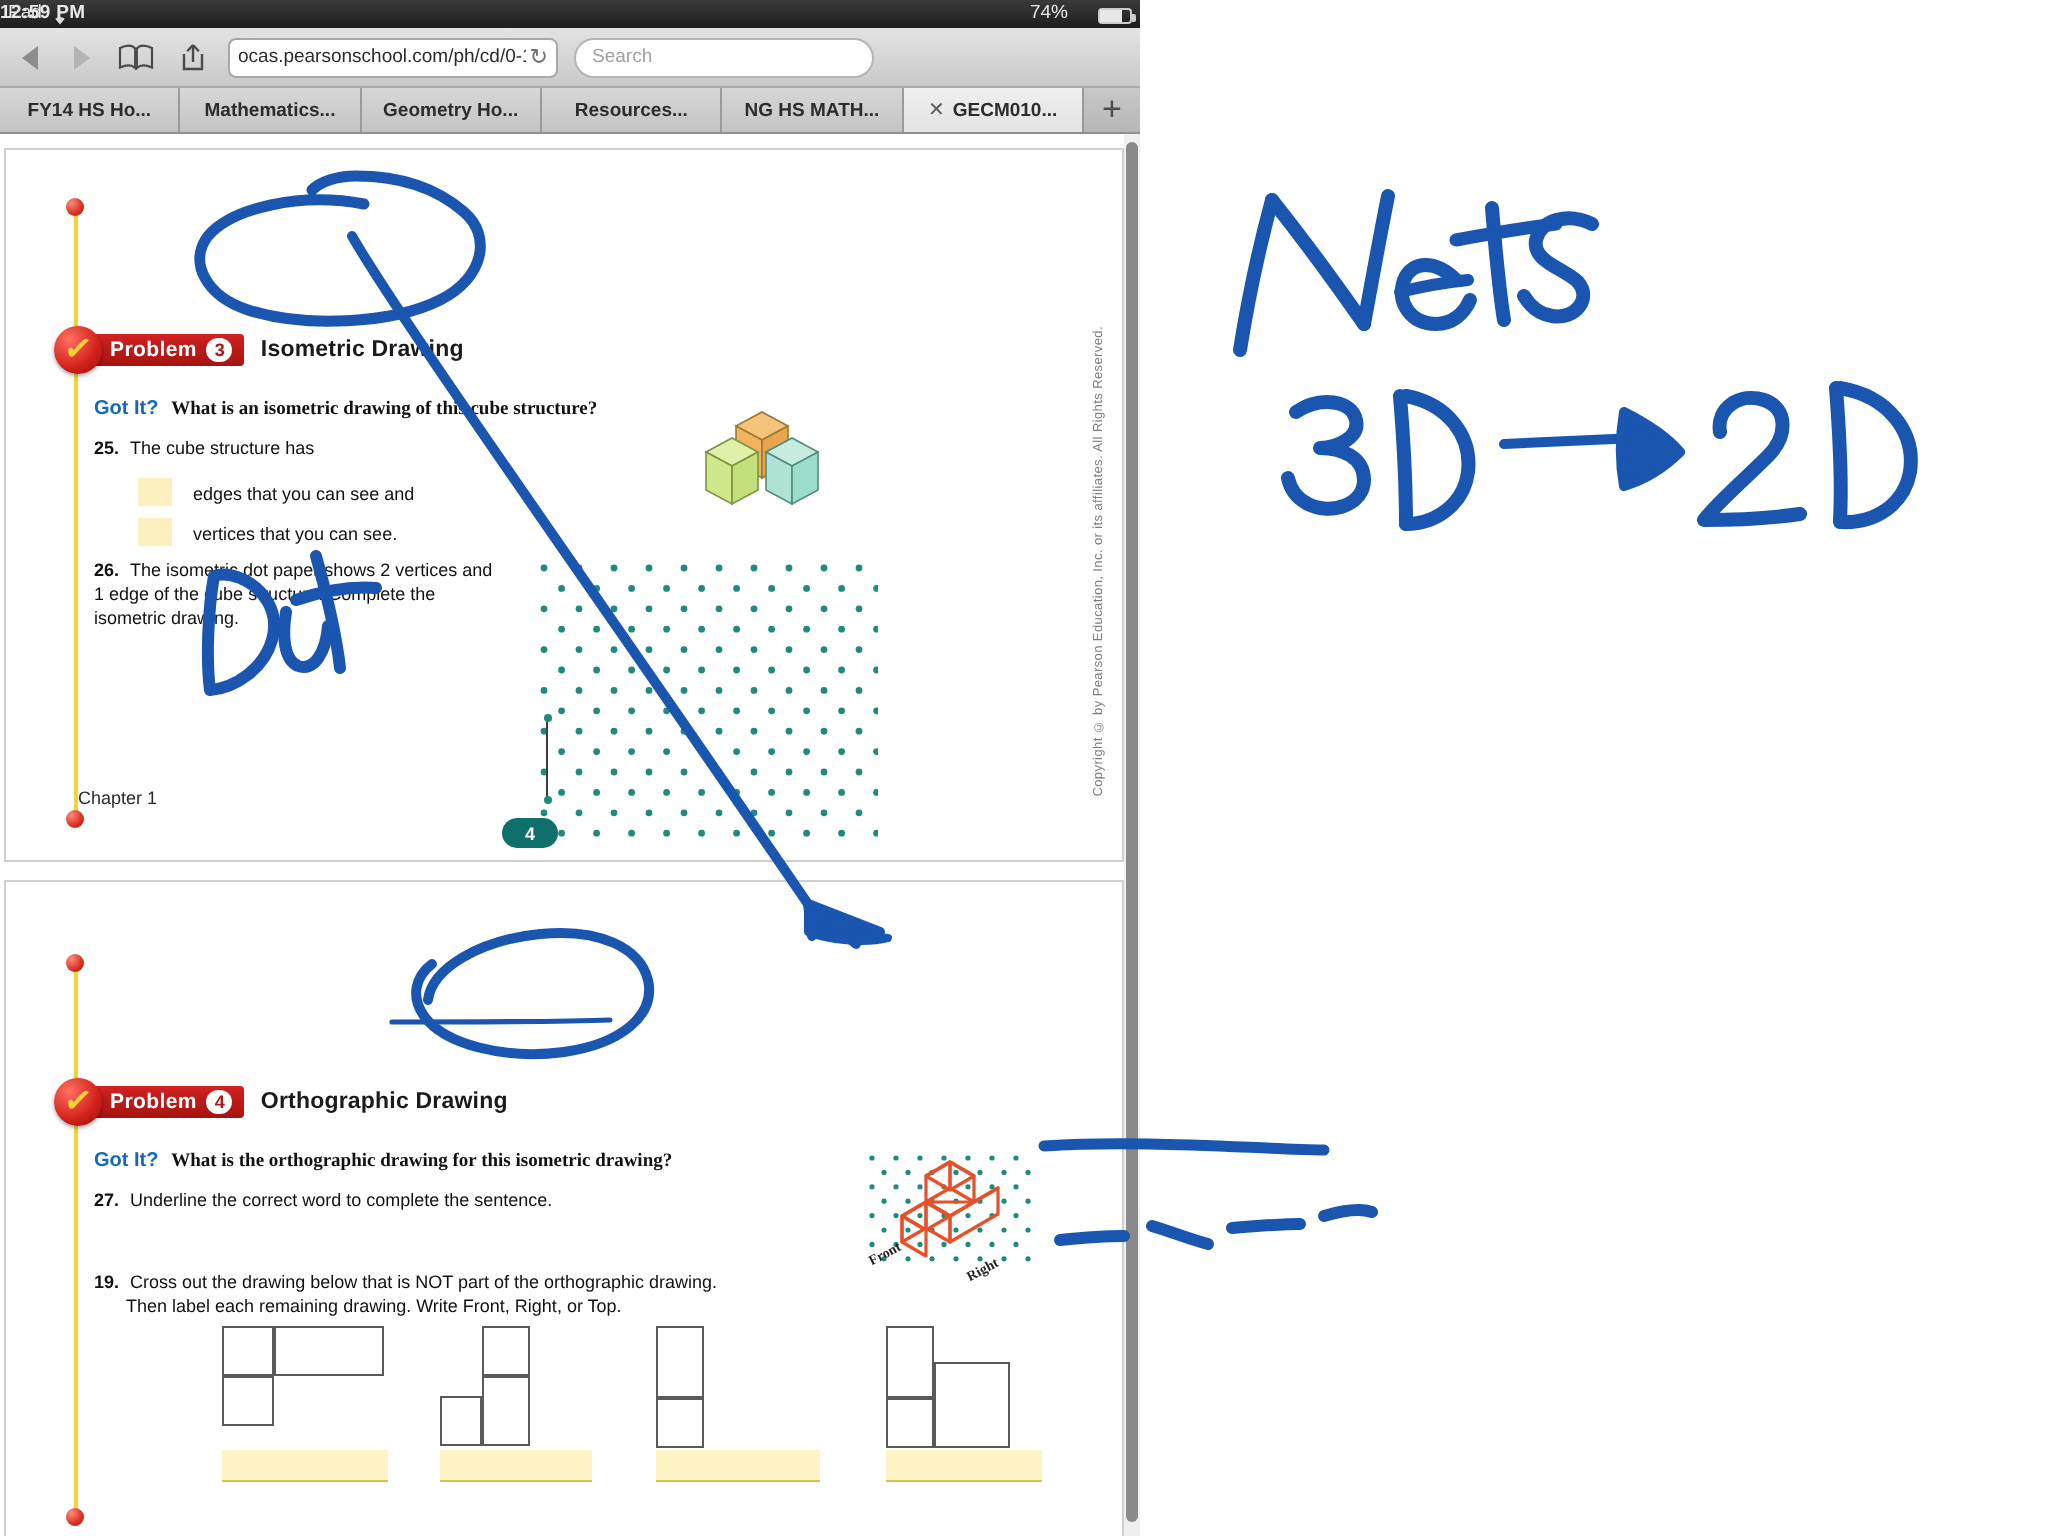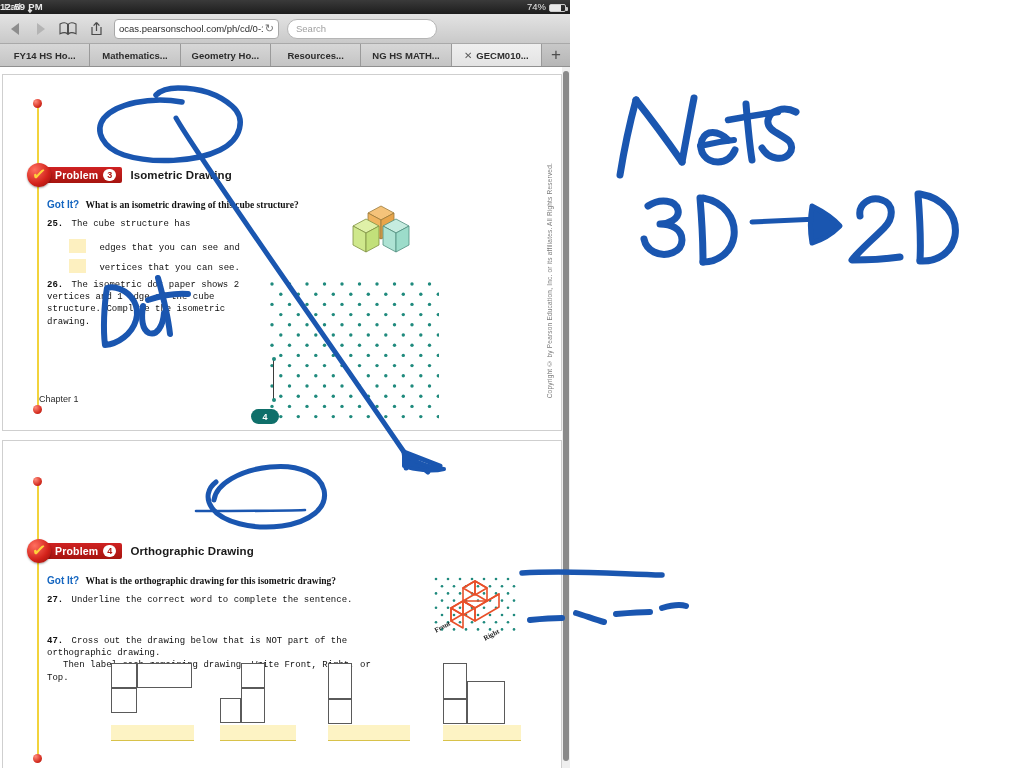--- a/index.html
+++ b/index.html
@@ -13,21 +13,21 @@
   #app { position: relative; width: 1024px; height: 768px; background:#fff; }
 
   
   .statusbar {
     position:absolute; left:0; top:0; width:570px; height:14px;
     background: linear-gradient(#3a3a3a, #1d1d1d);
     color:#e8e8e8; font-size:9.5px; line-height:14px;
   }
   .sb-left { position:absolute; left:4px; top:0; display:flex; align-items:center; gap:4px; }
   .sb-center { position:absolute; left:0; right:0; top:0; text-align:left; font-weight:bold; letter-spacing:.2px;}
-  .sb-right { position:absolute; right:4px; top:0; display:flex; align-items:center; gap:3px;}
+  .sb-right { position:absolute; right:4px; top:0; display:flex; align-items:center; gap:15px;}
   .wifi-ico { display:inline-block; width:10px; height:8px; position:relative; top:1px;}
   .batt { display:inline-block; width:17px; height:8px; border:1px solid #ccc; border-radius:2px; position:relative; top:1px;}
   .batt::after{content:"";position:absolute;right:-3px;top:2px;width:2px;height:4px;background:#ccc;border-radius:0 1px 1px 0;}
   .batt i{display:block;height:100%;width:74%;background:#e8e8e8;}
 
   
   .chrome {
     position:absolute; left:0; top:14px; width:570px; height:30px;
     background: linear-gradient(#e3e3e3, #c9c9c9);
     border-bottom:1px solid #a9a9a9;
@@ -106,21 +106,21 @@
   }
   .prob-num{
     background:#fff; color:#b01610; border-radius:8px; min-width:13px; height:12px;
     font-size:9px; display:flex; align-items:center; justify-content:center; padding:0 3px;
   }
   .prob-title{ margin-left:8px; font-size:11.5px; font-weight:bold; color:#1a1a1a; letter-spacing:.1px;}
 
   
   .gotit{ position:absolute; font-family:"Liberation Serif", serif; font-size:9.5px; color:#111; font-weight:bold;}
   .gotit b.blue{ color:#1566c0; font-family:Liberation Sans, sans-serif; font-size:10px;}
-  .qtext{ position:absolute; font-family:Liberation Mono, monospace; font-size:9px; color:#111; line-height:12.2px;}
+  .qtext{ position:absolute; font-family:Liberation Sans, sans-serif; font-size:9px; color:#111; line-height:12.2px;}
   .qnum{ font-weight:bold; }
   .blank{ display:inline-block; width:17px; height:14px; background:#fdf0c0; vertical-align:-3px;}
 
   
   .cubeart{ position:absolute; }
 
   
   .dotpaper{ position:absolute; }
   .dot{ position:absolute; width:3px;height:3px;border-radius:50%; background:#1f8a7d;}
   .segline{ position:absolute; width:1px; background:#3b3b3b;}
@@ -473,21 +473,21 @@
         <b class="blue">Got It?</b>
         <span style="margin-left:4px;">What is the orthographic drawing for this isometric drawing?</span>
       </div>
 
       <div class="qtext" style="left:44px; top:153px; width:320px;">
         <span class="qnum">27.</span>
         <span style="margin-left:3px;">Underline the correct word to complete the sentence.</span>
       </div>
 
       <div class="qtext" style="left:44px; top:194px; width:350px;">
-        <span class="qnum">47.</span>
+        <span class="qnum">19.</span>
         <span style="margin-left:3px;">Cross out the drawing below that is NOT part of the orthographic drawing.</span>
         <br>
         <span style="margin-left:16px;">Then label each remaining  drawing. Write Front, Right, or Top.</span>
       </div>
 
       <div class="redfig" style="left:425px; top:132px;">
         <svg width="92" height="72" viewBox="0 0 92 72">
           <g fill="#1f8a7d" id="figdots">
               <circle cx="8.0" cy="6.0" r="1.3"></circle>
               <circle cx="20.0" cy="6.0" r="1.3"></circle>

